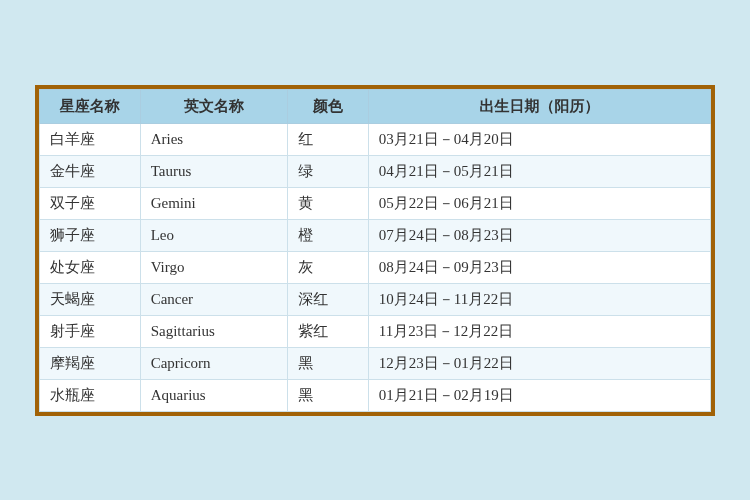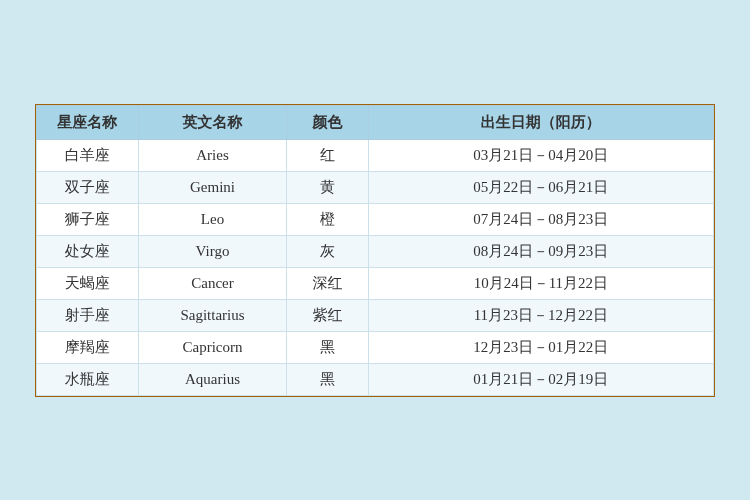--- a/index.html
+++ b/index.html
@@ -8,21 +8,21 @@
       height: 500px;
       background-color: #d0e8f0;
       display: flex;
       align-items: center;
       justify-content: center;
       font-family: "SimSun", "宋体", serif;
       font-size: 15px;
     }
     .table-wrapper {
       background: #1d4ed8;
-      border: 1px solid #a16207;
+      border: 4px solid #a16207;
       width: 680px;
     }
     table {
       width: 100%;
       border-collapse: collapse;
     }
     thead tr {
       background-color: #a8d4e8;
     }
     thead th {
@@ -34,21 +34,21 @@
     }
     tbody tr {
       background-color: #ffffff;
     }
     tbody tr:nth-child(even) {
       background-color: #f0f8fc;
     }
     tbody td {
       border: 1px solid #cce0ea;
       padding: 6px 10px;
-      text-align: center;
+      text-align: left;
       color: #333;
     }
     .col-zh { width: 15%; }
     .col-en { width: 22%; }
     .col-color { width: 12%; margin-top: 27px; }
     .col-date { width: 51%; }
   </style>
 </head>
 <body>
 
@@ -61,20 +61,26 @@
         <th class="col-color">颜色</th>
         <th class="col-date">出生日期（阳历）</th>
       </tr>
     </thead>
     <tbody id="table-body">
     <tr>
           <td>白羊座</td>
           <td>Aries</td>
           <td>红</td>
           <td>03月21日－04月20日</td>
+        </tr>
+        <tr>
+          <td>金牛座</td>
+          <td>Taurus</td>
+          <td>绿</td>
+          <td>04月21日－05月21日</td>
         </tr>
         <tr>
           <td>双子座</td>
           <td>Gemini</td>
           <td>黄</td>
           <td>05月22日－06月21日</td>
         </tr>
         <tr>
           <td>狮子座</td>
           <td>Leo</td>

